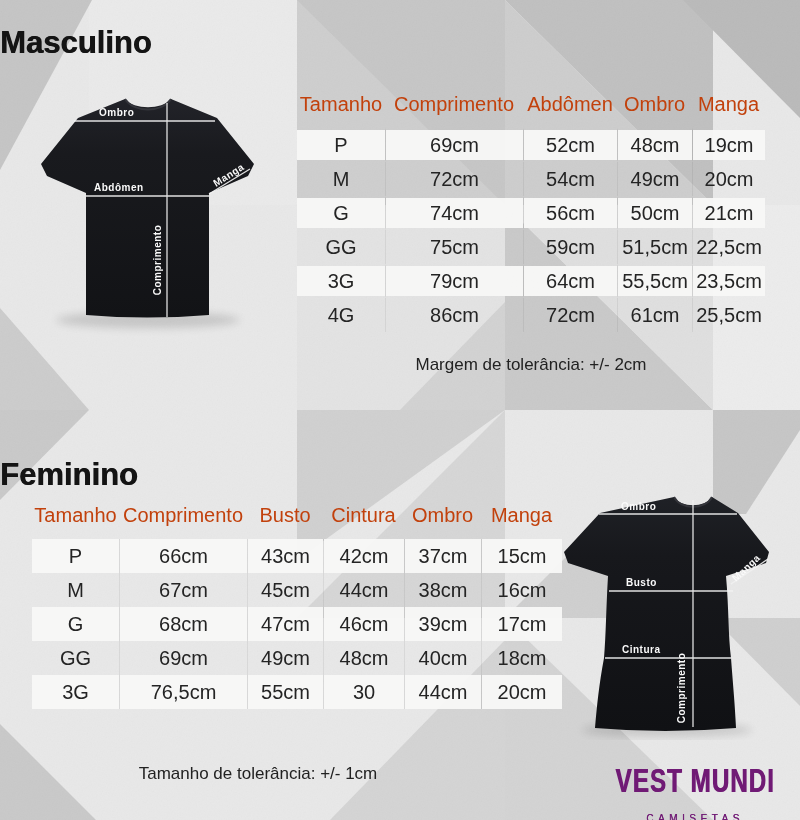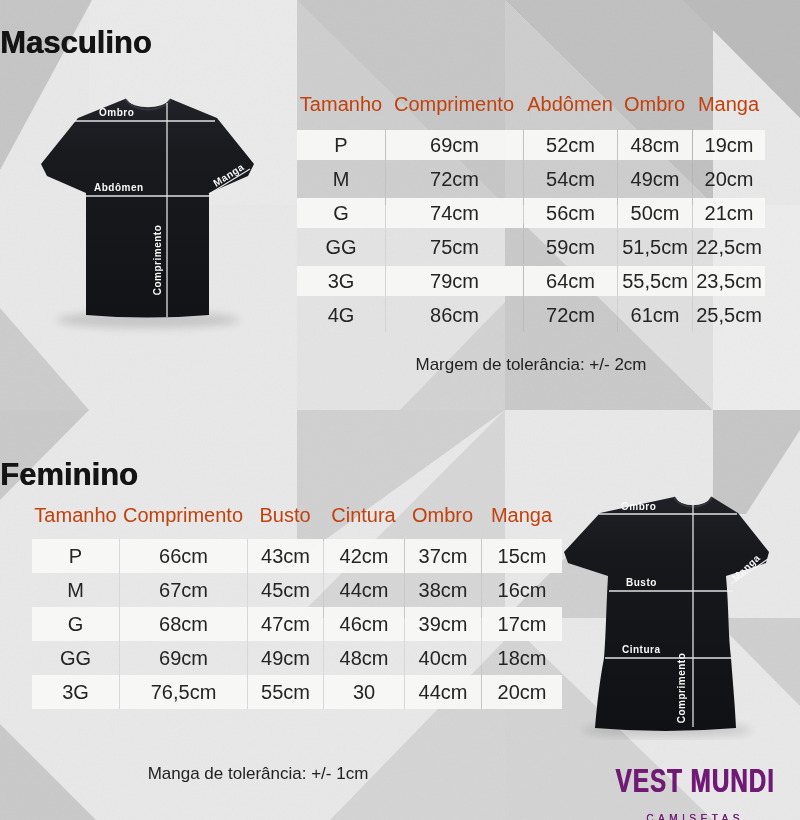--- a/index.html
+++ b/index.html
@@ -256,21 +256,21 @@
           <td>3G</td>
           <td>76,5cm</td>
           <td>55cm</td>
           <td>30</td>
           <td>44cm</td>
           <td>20cm</td>
         </tr>
       </tbody>
     </table>
 
-  <div class="tolerance" id="fem-tolerance">Manga de tolerância: +/- 1cm</div>
+  <div class="tolerance" id="fem-tolerance">Tamanho de tolerância: +/- 1cm</div>
 
   <svg class="shirt" id="fem-shirt" width="240" height="250" viewBox="0 0 240 250">
     <defs>
       <linearGradient id="fshade" x1="0" y1="0" x2="0" y2="1">
         <stop offset="0" stop-color="#1f2126"></stop>
         <stop offset="0.25" stop-color="#17181c"></stop>
         <stop offset="1" stop-color="#101114"></stop>
       </linearGradient>
     </defs>
     <ellipse cx="112" cy="240" rx="85" ry="7" fill="#000" opacity="0.13" filter="url(#soft)"></ellipse>

